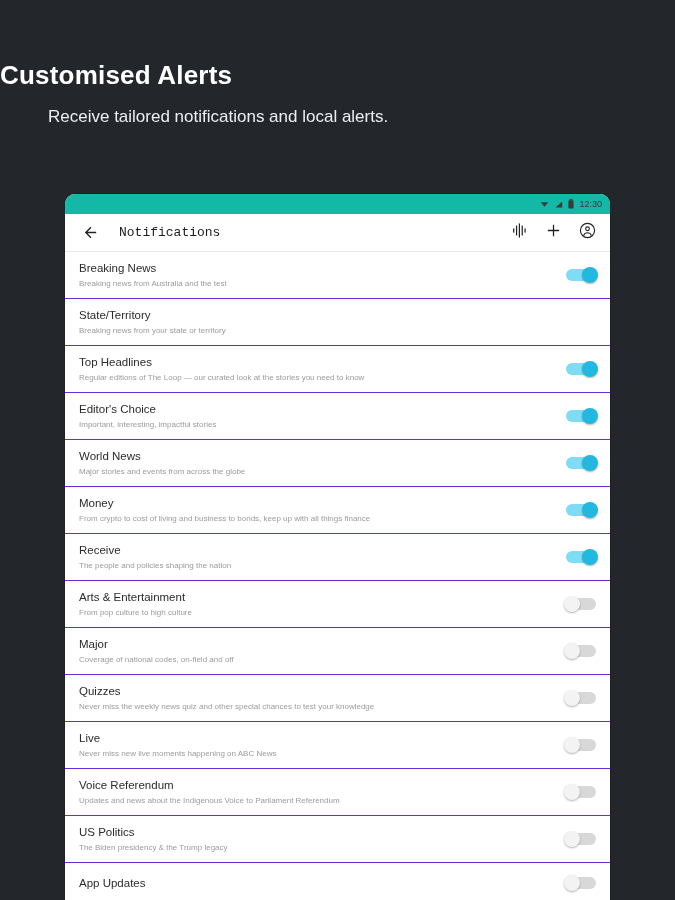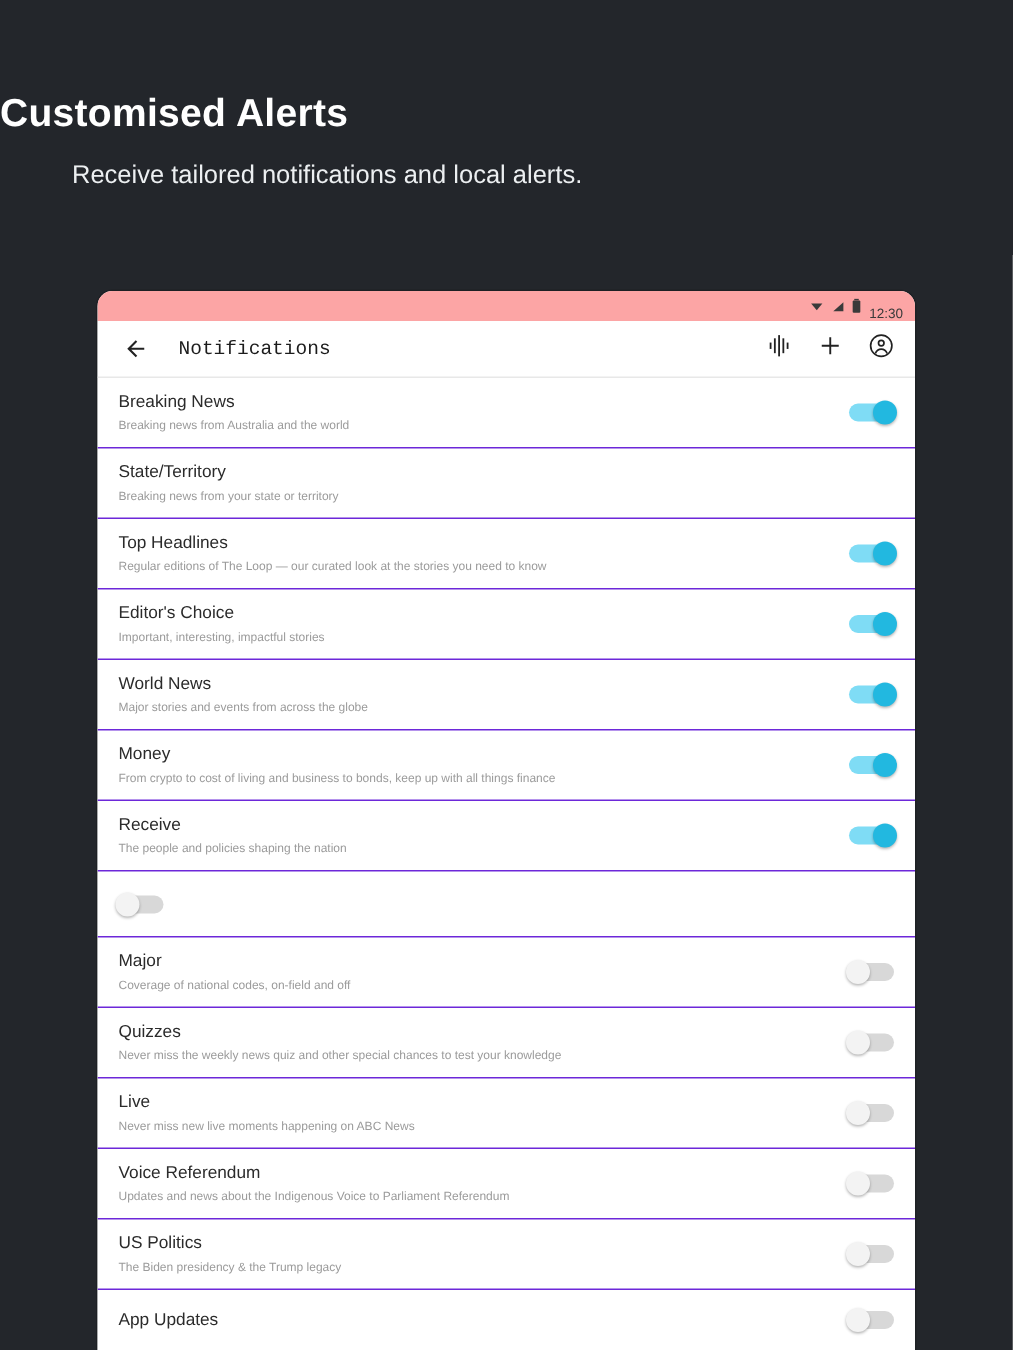--- a/index.html
+++ b/index.html
@@ -33,23 +33,23 @@
     width: 545px;
     height: 720px;
     background: #ffffff;
     border-radius: 10px 10px 0 0;
     overflow: hidden;
     box-shadow: 0 0 0 1px rgba(0,0,0,0.15);
   }
   
   .statusbar {
     height: 20px;
-    background: #fca5a5;
+    background: #14b8a6;
     display: flex;
-    align-items: flex-end;
+    align-items: center;
     justify-content: flex-end;
     padding-right: 8px;
     gap: 5px;
   }
   .statusbar .sb-time {
     color: #3a3a3a;
     font-size: 9px;
   }
   .sb-ico { display: block; }
   
@@ -183,21 +183,21 @@
         </svg>
       </span>
     </span>
   </div>
 
   <div class="list">
 
     <div class="row">
       <div class="row-text">
         <div class="row-title">Breaking News</div>
-        <div class="row-desc">Breaking news from Australia and the world</div>
+        <div class="row-desc">Breaking news from Australia and the test</div>
       </div>
       <div class="switch on">
           <span class="knob"></span>
         </div>
     </div>
 
     <div class="row">
       <div class="row-text">
         <div class="row-title">State/Territory</div>
         <div class="row-desc">Breaking news from your state or territory</div>
@@ -248,20 +248,24 @@
       <div class="row-text">
         <div class="row-title">Receive</div>
         <div class="row-desc">The people and policies shaping the nation</div>
       </div>
       <div class="switch on">
           <span class="knob"></span>
         </div>
     </div>
 
     <div class="row">
+      <div class="row-text">
+        <div class="row-title">Arts &amp; Entertainment</div>
+        <div class="row-desc">From pop culture to high culture</div>
+      </div>
       <div class="switch off">
           <span class="knob"></span>
         </div>
     </div>
 
     <div class="row">
       <div class="row-text">
         <div class="row-title">Major</div>
         <div class="row-desc">Coverage of national codes, on-field and off</div>
       </div>

